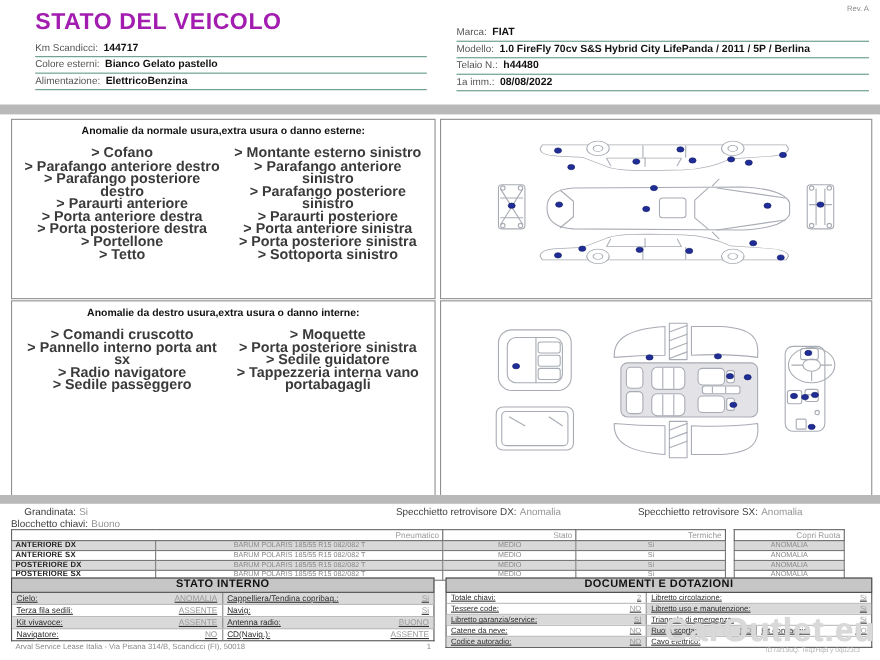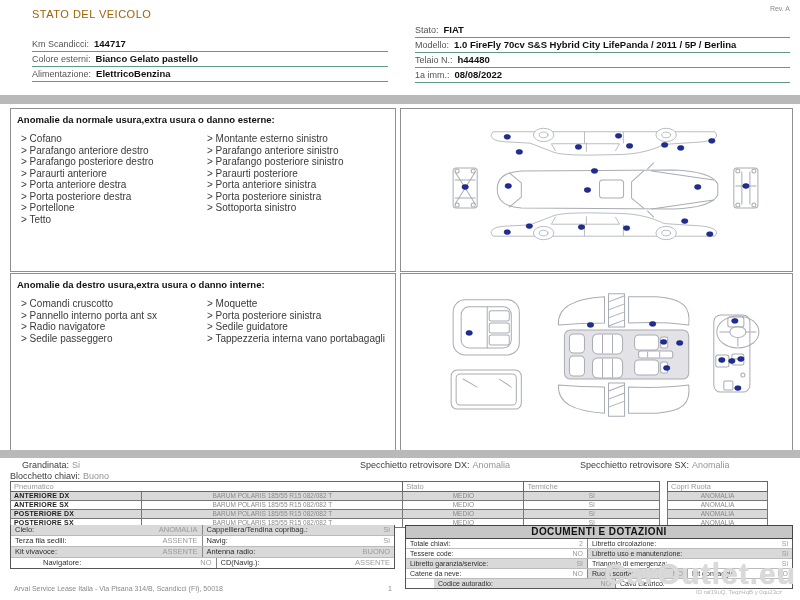--- a/index.html
+++ b/index.html
@@ -1,75 +1,75 @@
 <!DOCTYPE html>
 <html><head>
 <meta charset="utf-8">
 <style>
   html,body{margin:0;padding:0;width:800px;height:600px;overflow:hidden;background:#fff;
     font-family:"Liberation Sans",sans-serif;color:#333;}
   .abs{position:absolute;}
   #page{position:relative;width:800px;height:600px;background:#fff;}
 
   
-  #report-title{left:32px;top:8px;font-size:11px;font-weight:normal;color:#a16207;letter-spacing:.5px;}
+  #report-title{left:32px;top:8px;font-size:21px;font-weight:bold;color:#a21caf;letter-spacing:.5px;}
   #rev{right:10px;top:5px;font-size:7px;color:#8a8a8a;}
   .hcol{position:absolute;}
   #hdr-left{left:32px;top:37px;width:356px;}
   #hdr-right{left:415px;top:23px;width:375px;}
   .hfield{display:flex;align-items:baseline;border-bottom:1px solid #61988a;padding:1px 0 2px;min-height:9px;flex-wrap:wrap;}
   .hlabel{color:#555;font-size:9px;margin-right:5px;white-space:nowrap;}
   .hvalue{color:#101010;font-weight:bold;font-size:9.5px;}
   .hvalue2{color:#101010;font-weight:bold;font-size:9.5px;}
 
   .grayband{left:0;width:800px;background:#b9b9b9;}
   #band1{top:95px;height:9px;}
   #band2{top:450px;height:8px;}
 
   
-  .panel{position:absolute;border:1px solid #8f8f8f;background:#fff;}
+  .panel{position:absolute;border:1px solid #8f8f8f;background:#fff;text-align:center;}
   #box-ext{left:10px;top:108px;width:384px;height:162px;}
   #box-int{left:10px;top:273px;width:384px;height:176px;}
   #box-diag-ext{left:400px;top:108px;width:391px;height:162px;}
   #box-diag-int{left:400px;top:273px;width:391px;height:176px;}
   .panel-title{font-size:9.5px;font-weight:bold;color:#111;padding:5px 6px 3px;}
-  .anom-col{position:absolute;font-size:10px;color:#3a3a3a;line-height:11.5px;}
+  .anom-col{position:absolute;font-size:13px;color:#3a3a3a;line-height:11.5px;font-weight:bold;}
   .anom-col div{white-space:normal;}
   .col1{left:10px;top:24px;width:180px;}
   .col2{left:196px;top:24px;width:182px;}
   .diag-svg{width:100%;height:100%;display:block;}
 
   
   #cond{left:10px;top:460px;width:780px;height:22px;font-size:9px;}
   .cond-item{position:absolute;top:0;white-space:nowrap;}
   .cond-label{color:#3c3c3c;}
   .cond-value{color:#949494;margin-left:3px;}
   #cond-g{left:12px;} #cond-p{left:226px;margin-top:48px;} #cond-dx{left:350px;} #cond-sx{left:570px;}
   #cond-b{left:0;top:11px;}
 
   
   #tires-wrap{left:0;top:481px;width:800px;}
   table.tt{border-collapse:collapse;table-layout:fixed;position:absolute;top:0;}
   #tire-table{left:10px;width:650px;}
   #copri-table{left:667px;width:101px;}
   .tt td{border:1px solid #777;height:8px;padding:0 3px;font-size:6.5px;line-height:8px;overflow:hidden;white-space:nowrap;}
-  .tt tr.thead td{color:#9a9a9a;text-align:left;font-size:7.5px;height:9px;border-color:#666;}
+  .tt tr.thead td{color:#9a9a9a;text-align:right;font-size:7.5px;height:9px;border-color:#666;}
   .tt td.pos{font-weight:bold;color:#222;font-size:7px;letter-spacing:.2px;}
   .tt td.c{text-align:center;color:#8a8a8a;}
   .tt tr.shade td{background:#d9d9d9;}
 
   
   .section{position:absolute;top:525px;}
   #stato-interno{left:10px;width:385px;}
   #documenti{left:405px;width:388px;}
   .sec-header{height:12px;line-height:12px;background:#c6c6c6;border:1px solid #444;
     font-weight:bold;font-size:10px;text-align:center;letter-spacing:.4px;color:#111;}
-  .sec-body{border:1px solid #555;border-top:none;}
+  .sec-body{border:1px solid #555;border-top:none;text-decoration:underline;}
   .pair-row{display:flex;height:10px;line-height:10px;border-bottom:1px solid #bbb;}
-  .pair-row:last-child{border-bottom:none;margin-left:28px;}
+  .pair-row:last-child{border-bottom:none;}
   .pcell{display:flex;justify-content:space-between;padding:0 4px;border-right:1px solid #888;overflow:hidden;}
   .pcell:last-child{border-right:none;}
   .pcell .lab{color:#2e2e2e;font-size:7.5px;white-space:nowrap;}
   .pcell .val{color:#9a9a9a;font-size:7.5px;white-space:nowrap;margin-left:4px;}
   #stato-interno .pcell{width:50%;box-sizing:border-box;}
   #stato-interno .pair-row.shade{background:#d9d9d9;}
   #documenti .pair-row{height:9px;line-height:9px;}
   #documenti .lab,#documenti .val{font-size:7px;}
   .dc1{width:182px;box-sizing:border-box;}
   .dc2{flex:1;box-sizing:border-box;}
@@ -107,21 +107,21 @@
     </div>
     <div class="hfield">
       <span class="hlabel">Alimentazione:</span>
       <span class="hvalue">Elettrico</span>
       <span class="hvalue2">Benzina</span>
     </div>
   </div>
 
   <div class="hcol" id="hdr-right">
     <div class="hfield">
-      <span class="hlabel">Stato:</span>
+      <span class="hlabel">Marca:</span>
       <span class="hvalue">FIAT</span>
     </div>
     <div class="hfield">
       <span class="hlabel">Modello:</span>
       <span class="hvalue">1.0 FireFly 70cv S&amp;S Hybrid City LifePanda / 2011 / 5P / Berlina</span>
     </div>
     <div class="hfield">
       <span class="hlabel">Telaio N.:</span>
       <span class="hvalue">h44480</span>
     </div>
@@ -397,20 +397,21 @@
             <td class="c">ANOMALIA</td>
           </tr>
       <tr>
             <td class="c">ANOMALIA</td>
           </tr>
     </tbody>
       </table>
   </div>
 
   <div class="section" id="stato-interno">
+    <div class="sec-header">STATO INTERNO</div>
     <div class="sec-body">
       <div class="pair-row shade">
         <div class="pcell">
             <span class="lab">Cielo:</span>
             <span class="val">ANOMALIA</span>
           </div>
         <div class="pcell">
             <span class="lab">Cappelliera/Tendina copribag.:</span>
             <span class="val">Si</span>
           </div>

